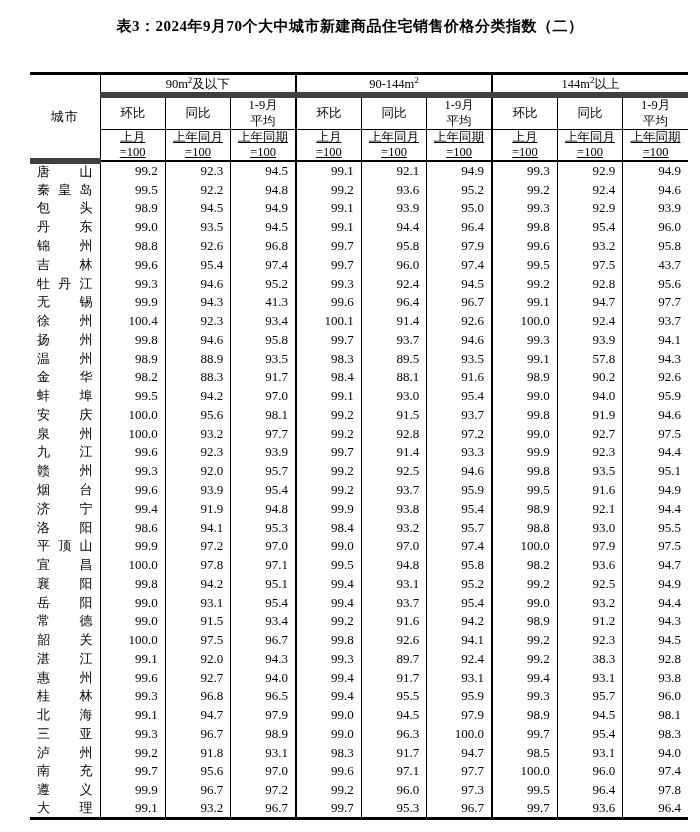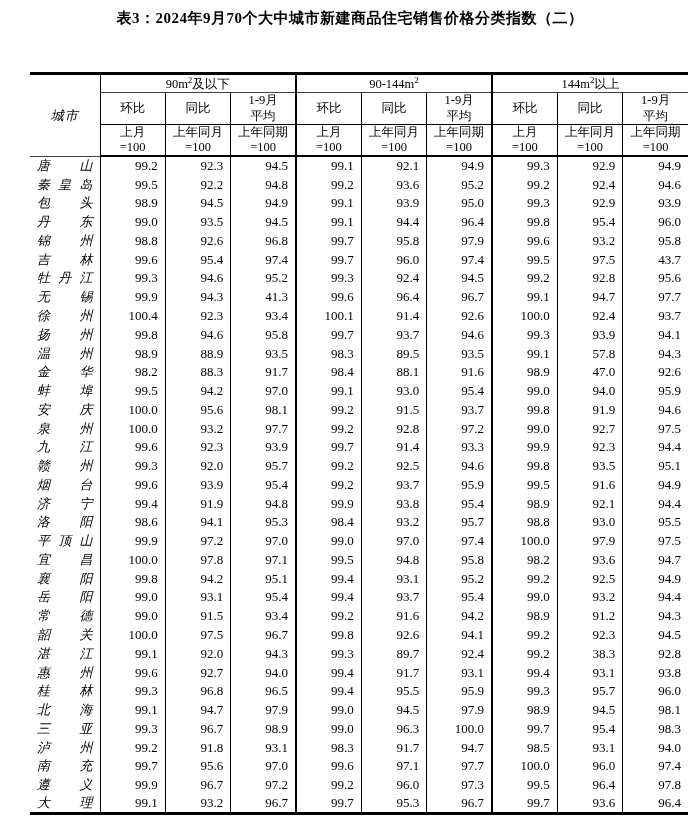--- a/index.html
+++ b/index.html
@@ -2,40 +2,40 @@
 <html><head>
 <meta charset="utf-8">
 <style>
   * { margin:0; padding:0; box-sizing:border-box; }
   html,body { background:#fff; }
   body {
     width:700px; height:832px; position:relative; overflow:hidden;
     color:#000; font-family:"Liberation Serif","DejaVu Serif",serif;
   }
   .title {
-    padding-top:9px; text-align:center; font-weight:bold; font-size:15px;
+    padding-top:17px; text-align:center; font-weight:bold; font-size:15px;
     letter-spacing:0.5px;
   }
   .table-wrap { position:absolute; left:30px; top:72px; width:658px; }
   table {
     width:658px; table-layout:fixed; border-collapse:collapse;
     border-top:3px solid #000; border-bottom:3px solid #000;
   }
   col.c-city { width:70px; }
   col.c-val { width:65.33px; }
   th, td {
     border-left:1px solid #000; font-weight:normal;
     font-size:12.5px; line-height:1.22; vertical-align:middle;
   }
   th.gsep, td.gsep { border-left-width:2px;margin-top:24px; }
-  #hrow1 > th:first-child, tbody td:first-child { border-left:none;font-style:italic; }
+  #hrow1 > th:first-child, tbody td:first-child { border-left:none; }
   tbody td:nth-child(5), tbody td:nth-child(8) { border-left-width:2px; }
-  thead tr:nth-child(1) th { border-bottom:1px solid #404040; height:19px;text-align:center; }
+  thead tr:nth-child(1) th { border-bottom:6px solid #404040; height:19px;text-align:center; }
   thead tr:nth-child(2) th { border-bottom:1px solid #000; height:31px; }
-  thead tr:nth-child(3) th { border-bottom:2px solid #000; height:30px; }
+  thead tr:nth-child(3) th { border-bottom:2px solid #000; height:30px;text-decoration:underline; }
   th.city-h { border-bottom:2px solid #000; font-size:13px; letter-spacing:1px; }
   thead th { text-align:center; }
   thead sup { font-size:9px; }
   tbody td { height:18.77px; border-top:none; border-bottom:none; }
   td.num { text-align:right; padding-right:7px; font-size:13px; }
   td.city-cell { padding:0 7px; font-size:13px; }
   .city-inner { display:flex; justify-content:space-between; width:100%; }
 </style>
 </head>
 <body>
@@ -283,21 +283,21 @@
               <span>华</span>
             </span>
           </td>
           <td class="num">98.2</td>
           <td class="num">88.3</td>
           <td class="num">91.7</td>
           <td class="num">98.4</td>
           <td class="num">88.1</td>
           <td class="num">91.6</td>
           <td class="num">98.9</td>
-          <td class="num">47.0</td>
+          <td class="num">90.2</td>
           <td class="num">92.6</td>
         </tr>
         <tr>
           <td class="city-cell">
             <span class="city-inner">
               <span>蚌</span>
               <span>埠</span>
             </span>
           </td>
           <td class="num">99.5</td>

